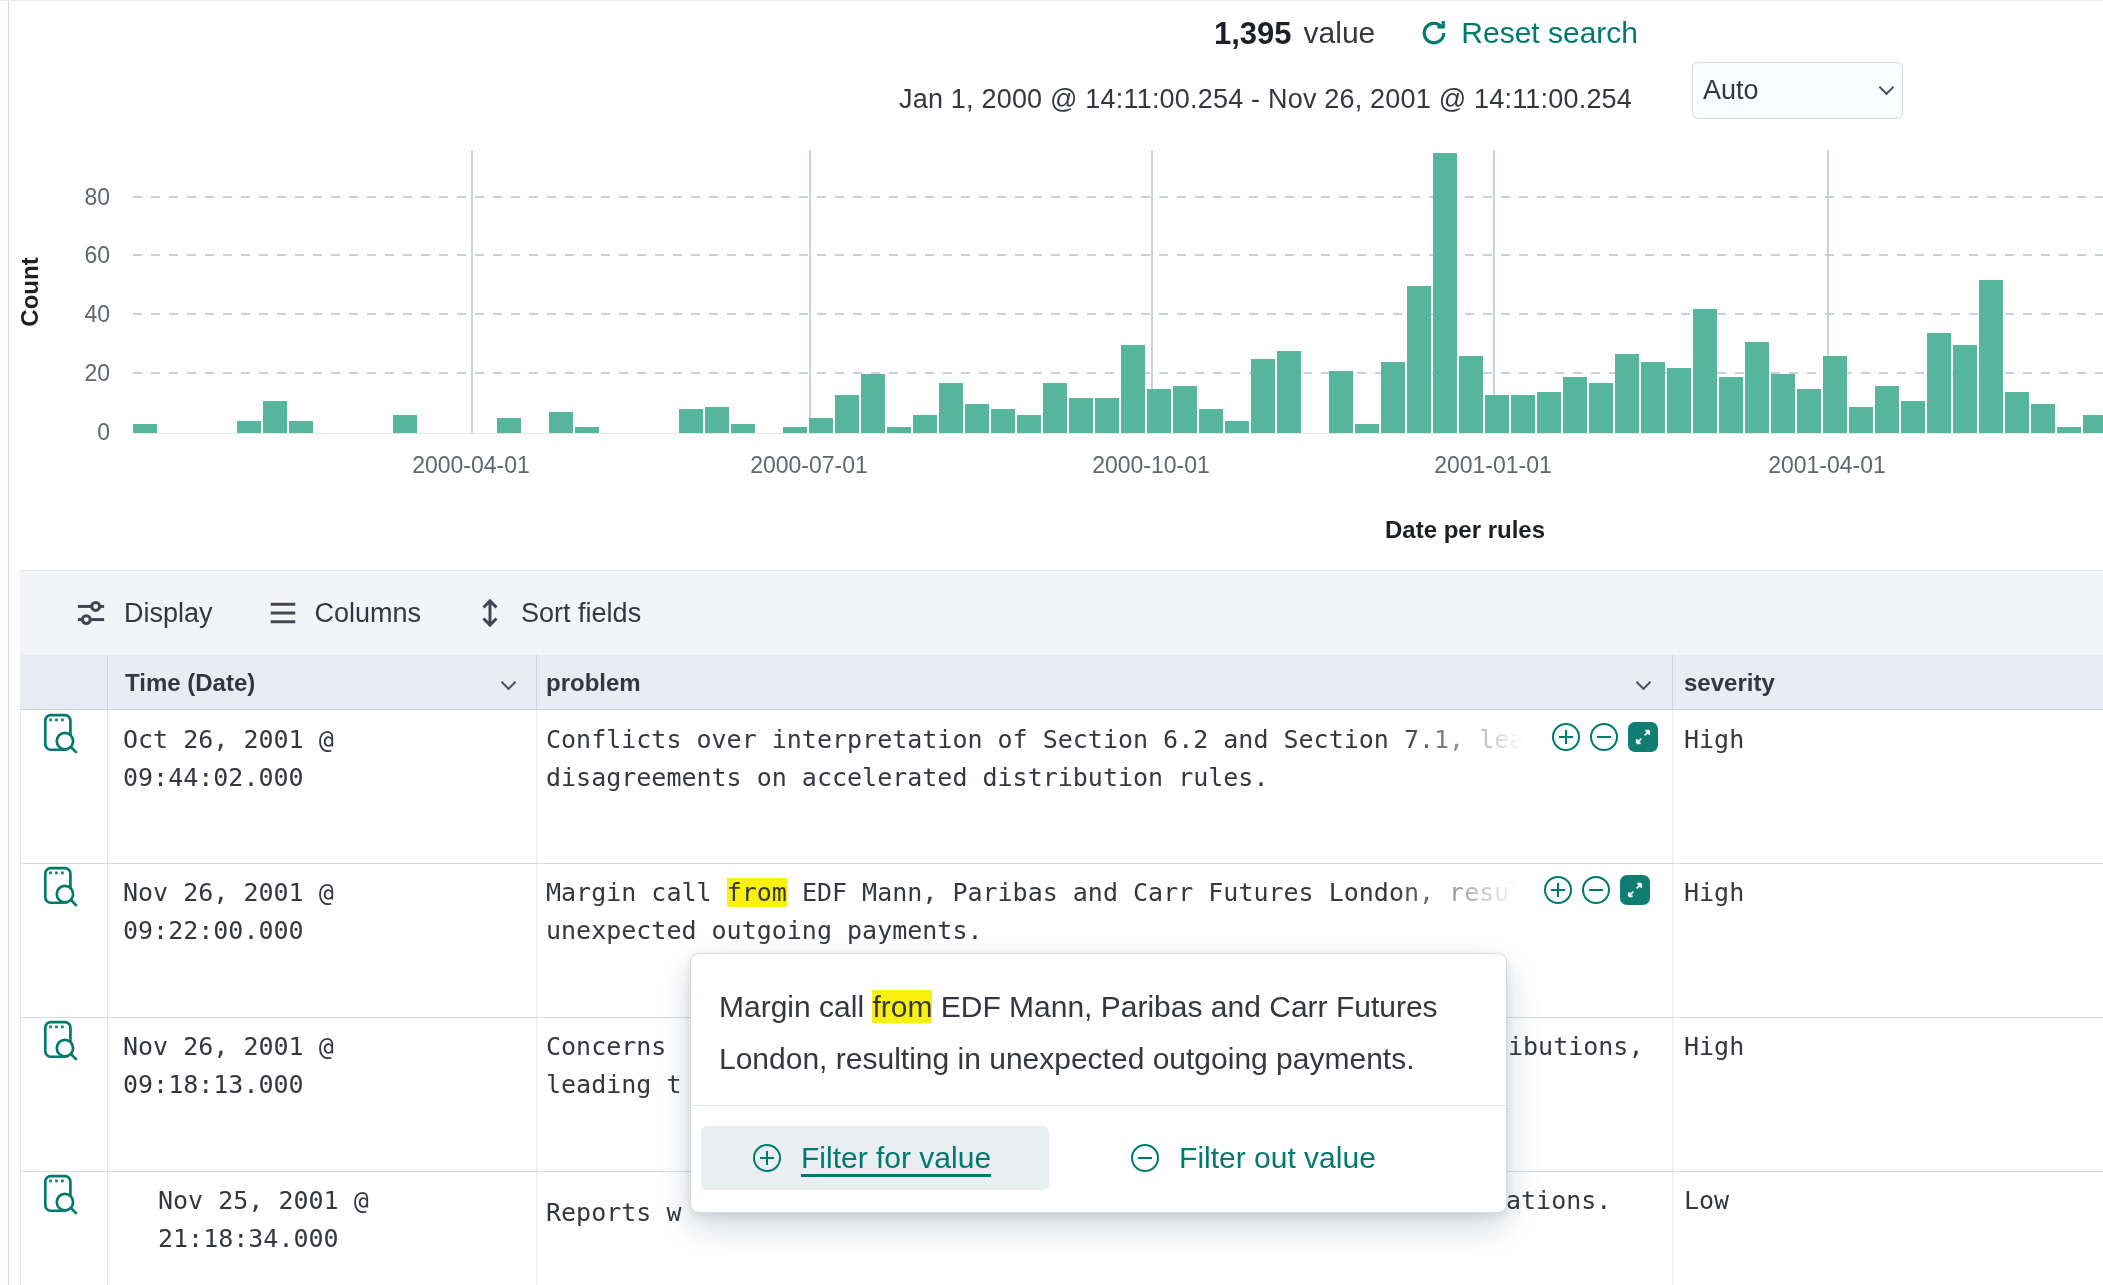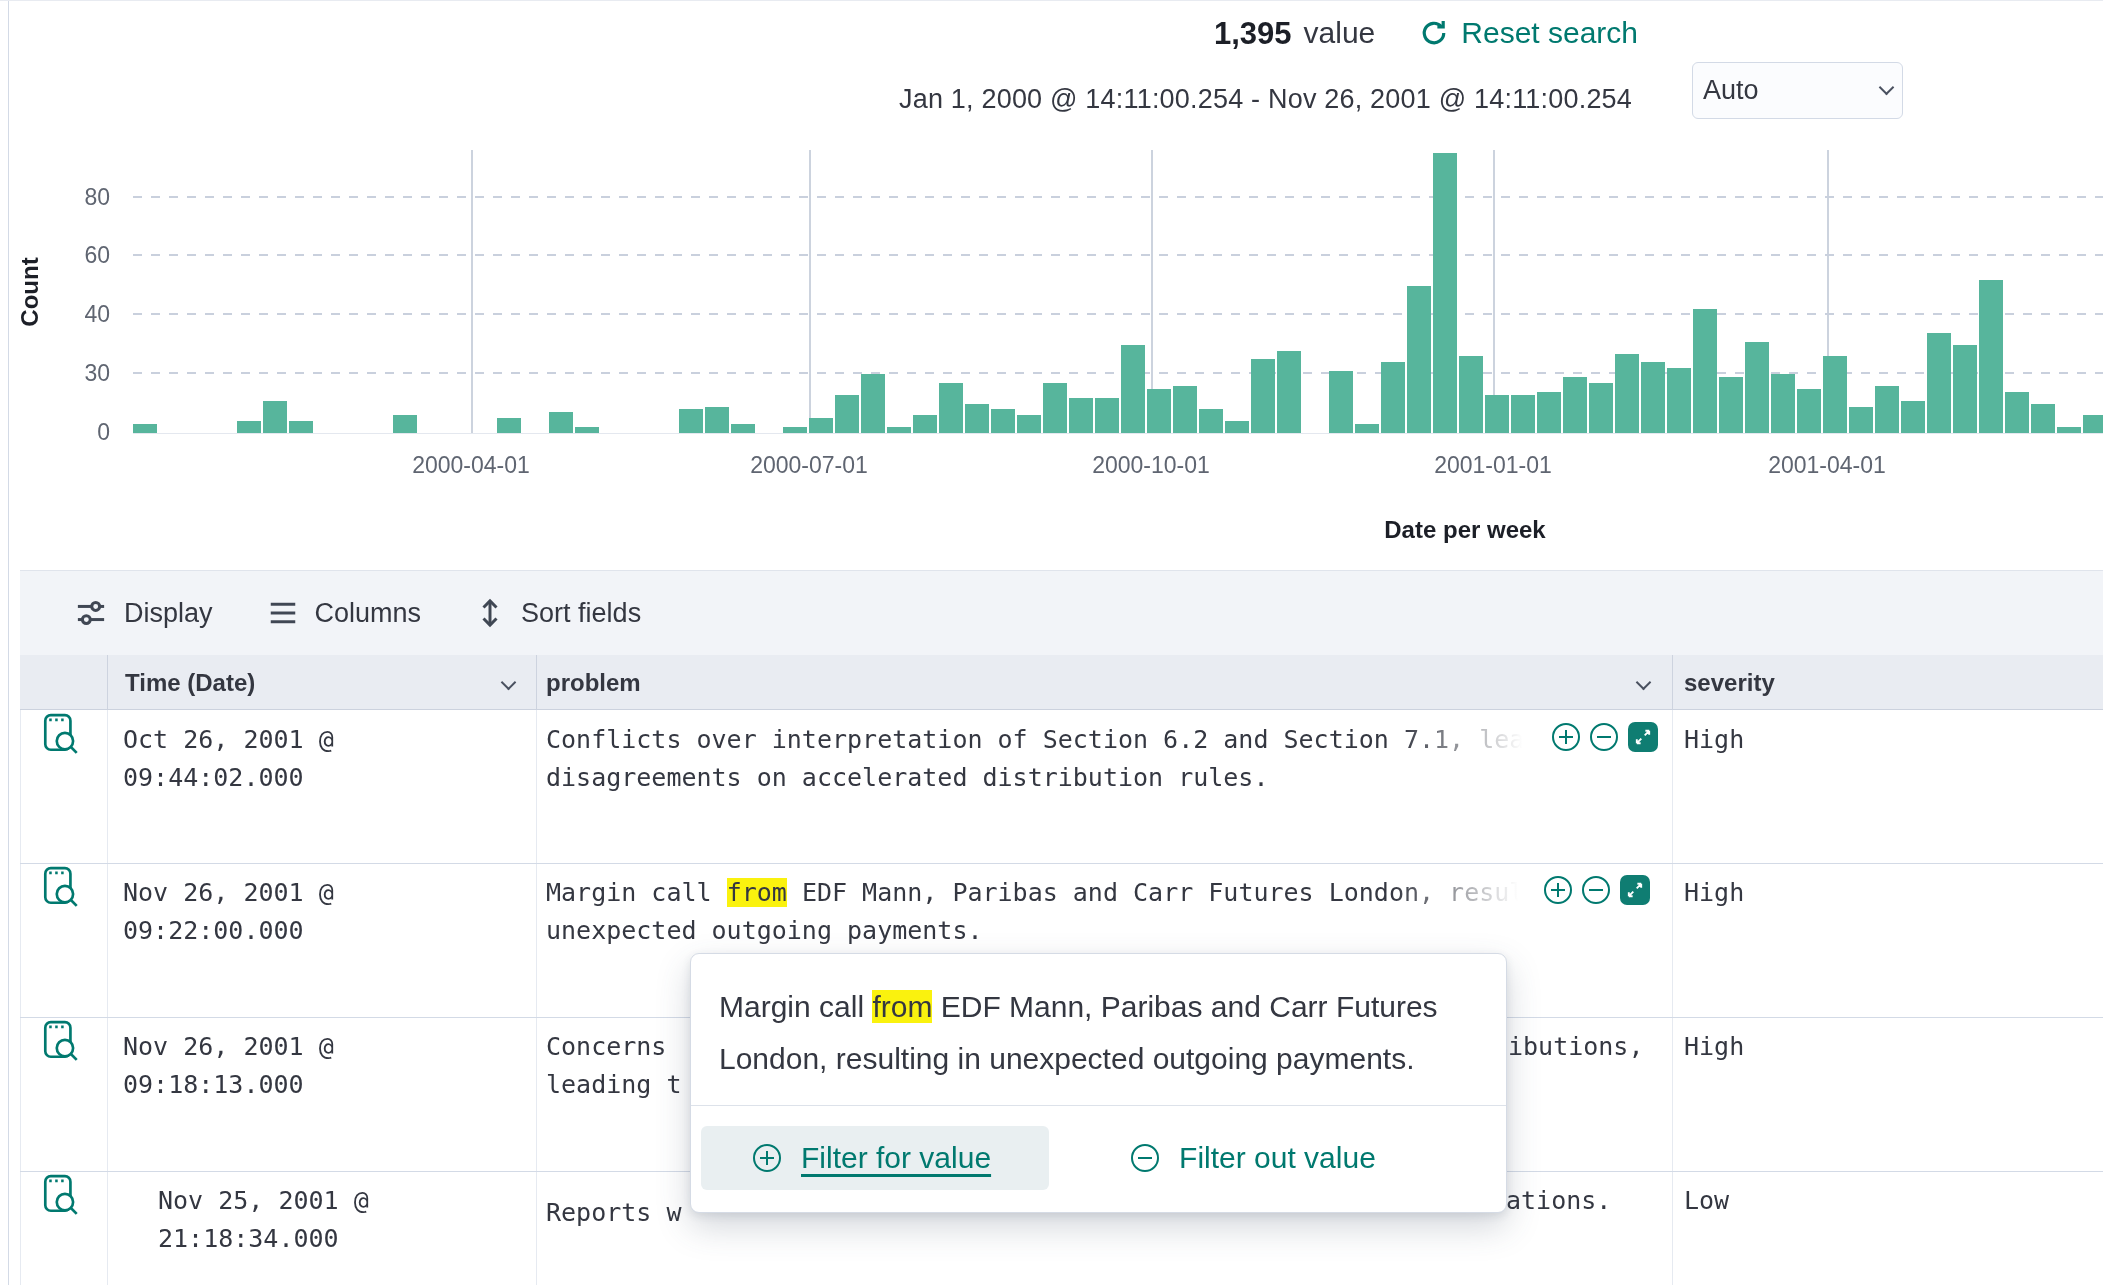--- a/index.html
+++ b/index.html
@@ -108,21 +108,21 @@
 </div>
 <div class="abs" id="range-line">Jan 1, 2000 @ 14:11:00.254 - Nov 26, 2001 @ 14:11:00.254</div>
 <div class="abs" id="interval-select">
   <span>Auto</span>
   <span class="chev"></span>
 </div>
 
 <div class="abs" id="count-title">Count</div>
 <div class="abs" id="ylabels" style="left:0;top:150px;width:118px;height:284px;">
     <span style="top: 269px;">0</span>
-    <span style="top: 210px;">30</span>
+    <span style="top: 210px;">20</span>
     <span style="top: 151px;">40</span>
     <span style="top: 92px;">60</span>
     <span style="top: 34px;">80</span>
   </div>
 <div class="abs" id="chart-plot">
     <div class="hgrid" style="bottom: 59px;"></div>
     <div class="hgrid" style="bottom: 118px;"></div>
     <div class="hgrid" style="bottom: 177px;"></div>
     <div class="hgrid" style="bottom: 235px;"></div>
     <div class="vgrid" style="left: 338px;"></div>
@@ -209,21 +209,21 @@
       <div class="bar" style="height: 18px;"></div>
     </div>
   </div>
 <div class="abs" id="xlabels" style="left:133px;top:452px;width:1970px;height:30px;">
     <span style="left: 338px;">2000-04-01</span>
     <span style="left: 676px;">2000-07-01</span>
     <span style="left: 1018px;">2000-10-01</span>
     <span style="left: 1360px;">2001-01-01</span>
     <span style="left: 1694px;">2001-04-01</span>
   </div>
-<div class="abs" id="x-title">Date per week</div>
+<div class="abs" id="x-title">Date per rules</div>
 
 <div class="abs" id="grid-toolbar">
   <span class="tb-item">
     <svg width="30" height="30" viewBox="0 0 16 16" fill="none" stroke="#404754" stroke-width="1.6">
       <line x1="1" y1="4.5" x2="15" y2="4.5"></line>
         <circle cx="10.5" cy="4.5" r="2.1" fill="#f2f4f8"></circle>
       <line x1="1" y1="11.5" x2="15" y2="11.5"></line>
         <circle cx="5.5" cy="11.5" r="2.1" fill="#f2f4f8"></circle>
     </svg>
     <span class="tb-label">Display</span>

